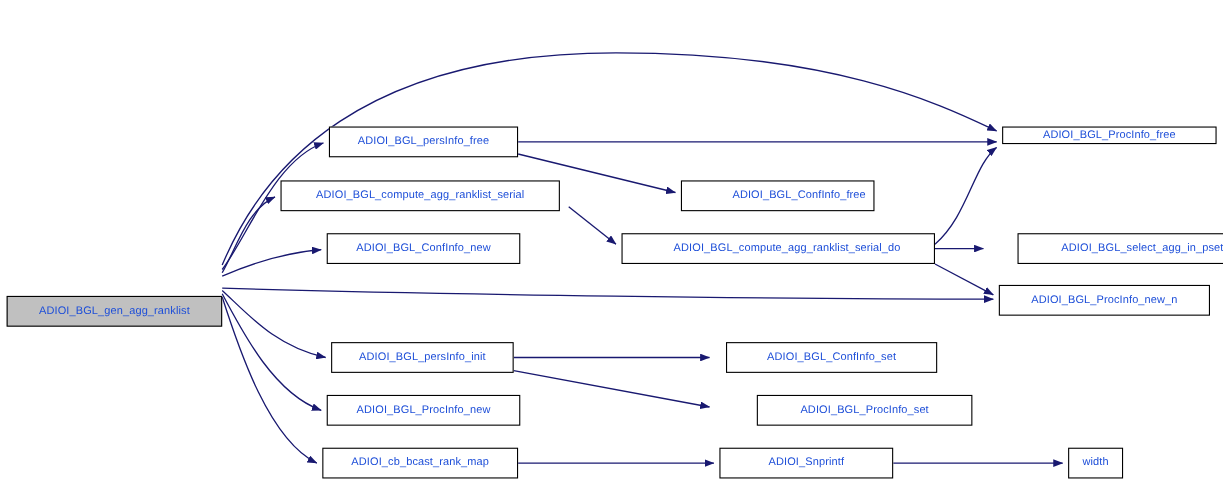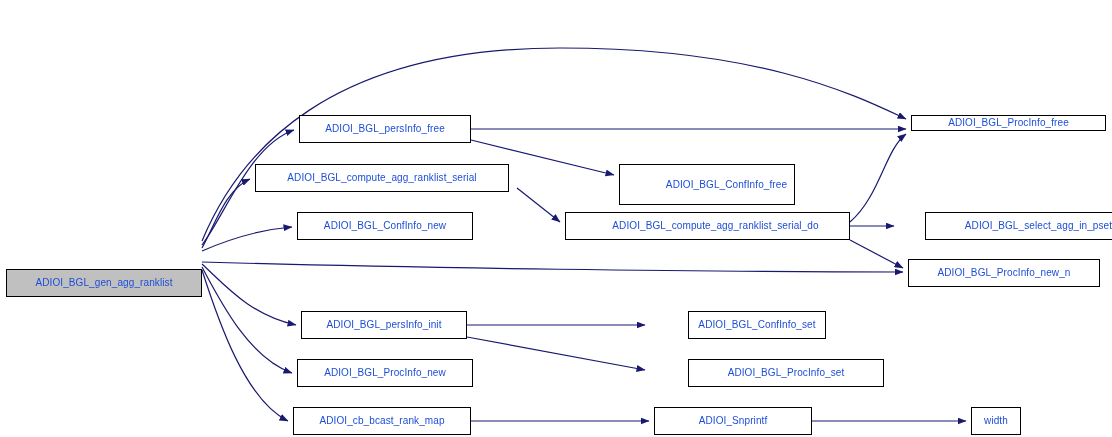--- a/index.html
+++ b/index.html
@@ -93,27 +93,27 @@
       </div>
       <div class="node" style="left: 301px; top: 311px; width: 166px; height: 28px;">
         <span class="node-label">ADIOI_BGL_persInfo_init</span>
       </div>
       <div class="node" style="left: 297px; top: 359px; width: 176px; height: 28px;">
         <span class="node-label">ADIOI_BGL_ProcInfo_new</span>
       </div>
       <div class="node" style="left: 293px; top: 407px; width: 178px; height: 28px;">
         <span class="node-label">ADIOI_cb_bcast_rank_map</span>
       </div>
-      <div class="node" style="left: 619px; top: 164px; width: 176px; height: 41px; padding-left: 39px;">
+      <div class="node" style="left: 619px; top: 164px; width: 176px; height: 28px; padding-left: 39px;">
         <span class="node-label">ADIOI_BGL_ConfInfo_free</span>
       </div>
       <div class="node" style="left: 565px; top: 212px; width: 285px; height: 28px; padding-left: 16px;">
         <span class="node-label">ADIOI_BGL_compute_agg_ranklist_serial_do</span>
       </div>
-      <div class="node" style="left: 688px; top: 311px; width: 138px; height: 28px; justify-content: center;">
+      <div class="node" style="left: 660px; top: 311px; width: 192px; height: 28px; justify-content: center;">
         <span class="node-label">ADIOI_BGL_ConfInfo_set</span>
       </div>
       <div class="node" style="left: 688px; top: 359px; width: 196px; height: 28px;">
         <span class="node-label">ADIOI_BGL_ProcInfo_set</span>
       </div>
       <div class="node" style="left: 654px; top: 407px; width: 158px; height: 28px;">
         <span class="node-label">ADIOI_Snprintf</span>
       </div>
       <div class="node" style="left: 911px; top: 115px; width: 195px; height: 16px;">
         <span class="node-label">ADIOI_BGL_ProcInfo_free</span>

